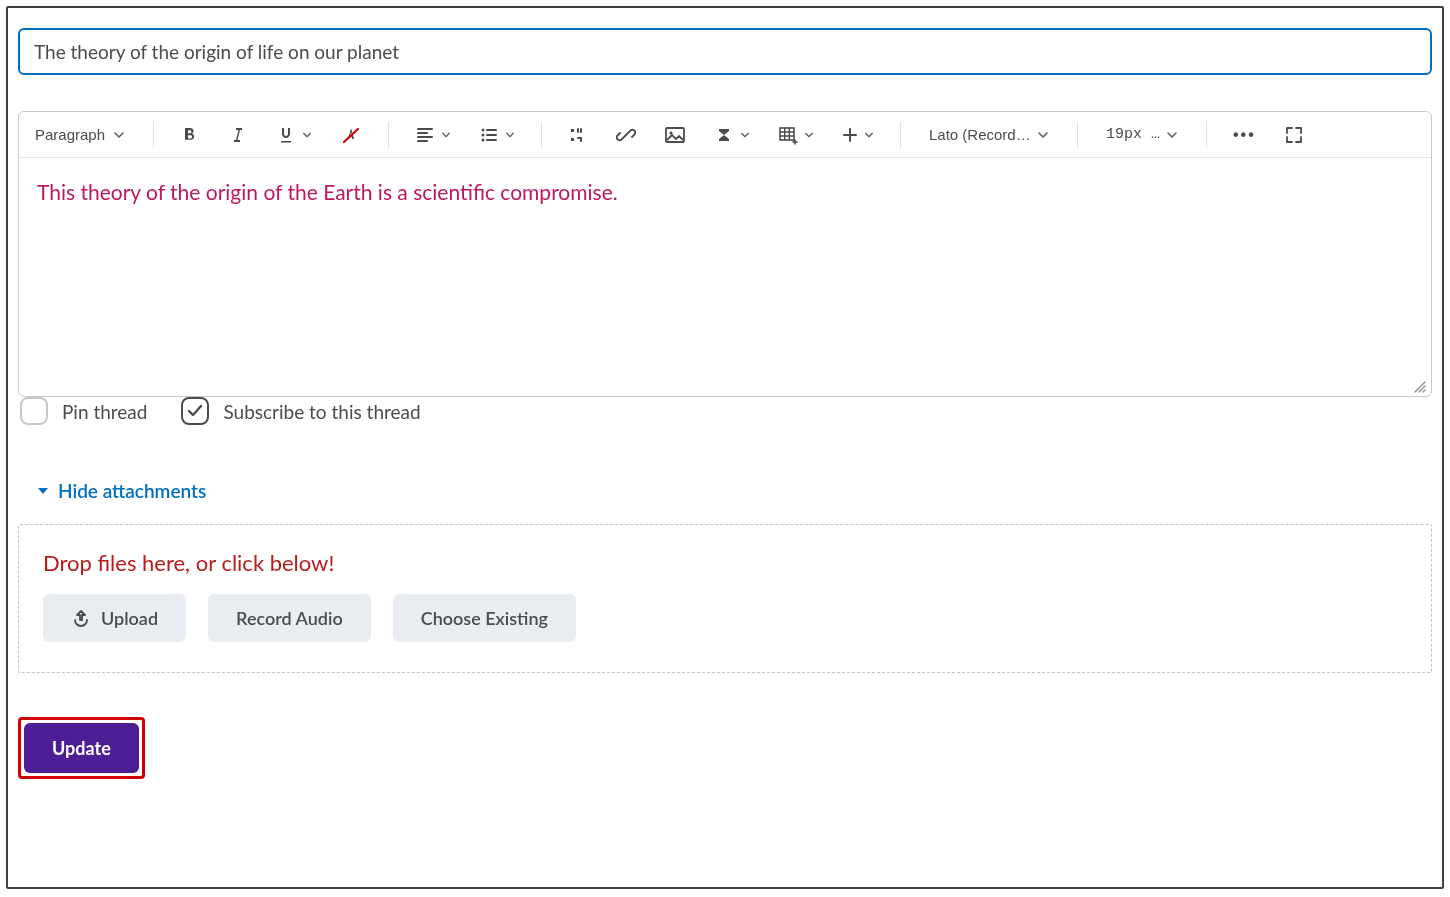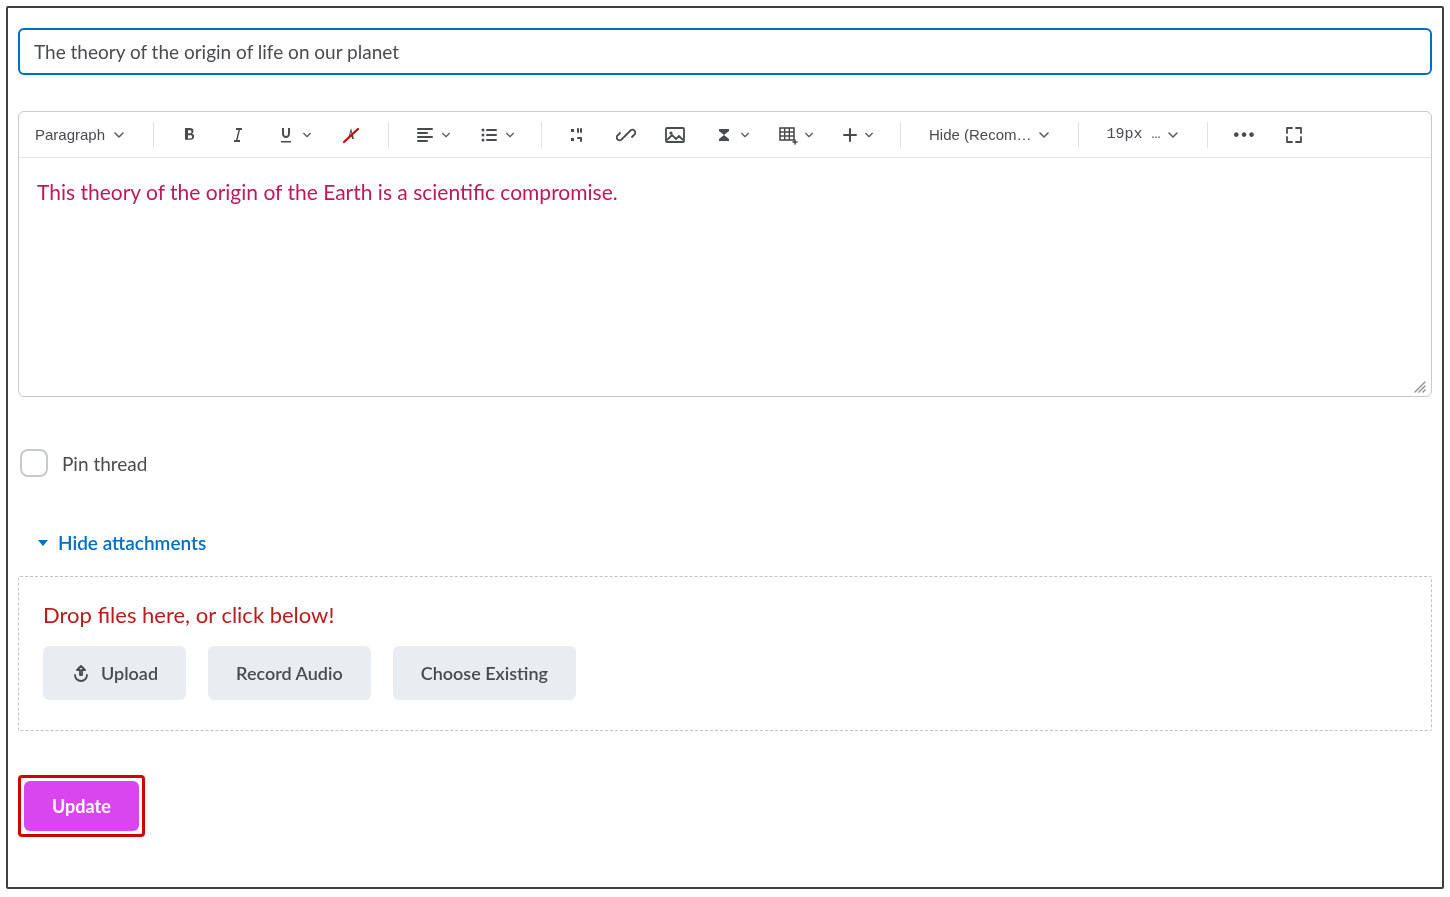--- a/index.html
+++ b/index.html
@@ -83,21 +83,20 @@
     outline: none;
     line-height: 1.35;
   }
   .resize-grip {
     position: absolute;
     right: 4px;
     bottom: 2px;
     color: #8a8f94;
   }
   .options-row {
-    margin-top: 52px;
     display: flex;
     align-items: center;
     gap: 34px;
     padding-left: 2px;
   }
   .chk-wrap {
     display: inline-flex;
     align-items: center;
     gap: 14px;
     font-size: 19px;
@@ -138,39 +137,39 @@
     margin-bottom: 18px;
   }
   .attach-btns {
     display: flex;
     gap: 22px;
   }
   .soft-btn {
     background: #e9edf2;
     border: none;
     border-radius: 6px;
-    height: 54px;
+    height: 48px;
     padding: 0 28px;
     font-size: 18px;
     font-weight: 600;
     color: #494c4e;
     cursor: pointer;
     display: inline-flex;
     align-items: center;
     gap: 10px;
     font-family: inherit;
   }
   .footer-btns {
     margin-top: 44px;
     display: flex;
     align-items: center;
     gap: 22px;
   }
   .primary-btn {
-    background: #d946ef;
+    background: #4c1d95;
     color: #fff;
     border: none;
     border-radius: 6px;
     height: 50px;
     padding: 0 28px;
     font-size: 18px;
     font-weight: 700;
     cursor: pointer;
     font-family: inherit;
   }
@@ -314,21 +313,21 @@
         <span class="chev">
           <svg width="10" height="10" viewBox="0 0 12 12">
               <path d="M2 4l4 4 4-4" stroke="#5b5f63" stroke-width="1.6" fill="none" stroke-linecap="round" stroke-linejoin="round"></path>
             </svg>
         </span>
       </button>
 
       <div class="tb-sep"></div>
 
       <button class="tb-btn tb-font">
-        <span class="tb-text">Hide (Recom…</span>
+        <span class="tb-text">Lato (Record…</span>
         <span class="chev">
           <svg width="12" height="12" viewBox="0 0 12 12">
               <path d="M2 4l4 4 4-4" stroke="#5b5f63" stroke-width="1.6" fill="none" stroke-linecap="round" stroke-linejoin="round"></path>
             </svg>
         </span>
       </button>
 
       <div class="tb-sep"></div>
 
       <button class="tb-btn tb-size">
@@ -360,20 +359,28 @@
           <path d="M4 14l10-10M8 14l6-6M12 14l2-2" stroke="#8a8f94" stroke-width="1.4" stroke-linecap="round"></path>
         </svg>
     </div>
   </div>
 
   <div class="options-row">
     <label class="chk-wrap">
       <span class="chk"></span>
       <span>Pin thread</span>
     </label>
+    <label class="chk-wrap">
+      <span class="chk checked">
+        <svg width="18" height="18" viewBox="0 0 18 18">
+            <path d="M3 9l4 4 8-9" stroke="#494c4e" stroke-width="2.4" fill="none" stroke-linecap="round" stroke-linejoin="round"></path>
+          </svg>
+      </span>
+      <span>Subscribe to this thread</span>
+    </label>
   </div>
 
   <div class="hide-attach">
     <svg width="14" height="14" viewBox="0 0 14 14">
         <path d="M2 4l5 6 5-6z" fill="#006fbf"></path>
       </svg>
     <span>Hide attachments</span>
   </div>
 
   <div class="dropzone">

